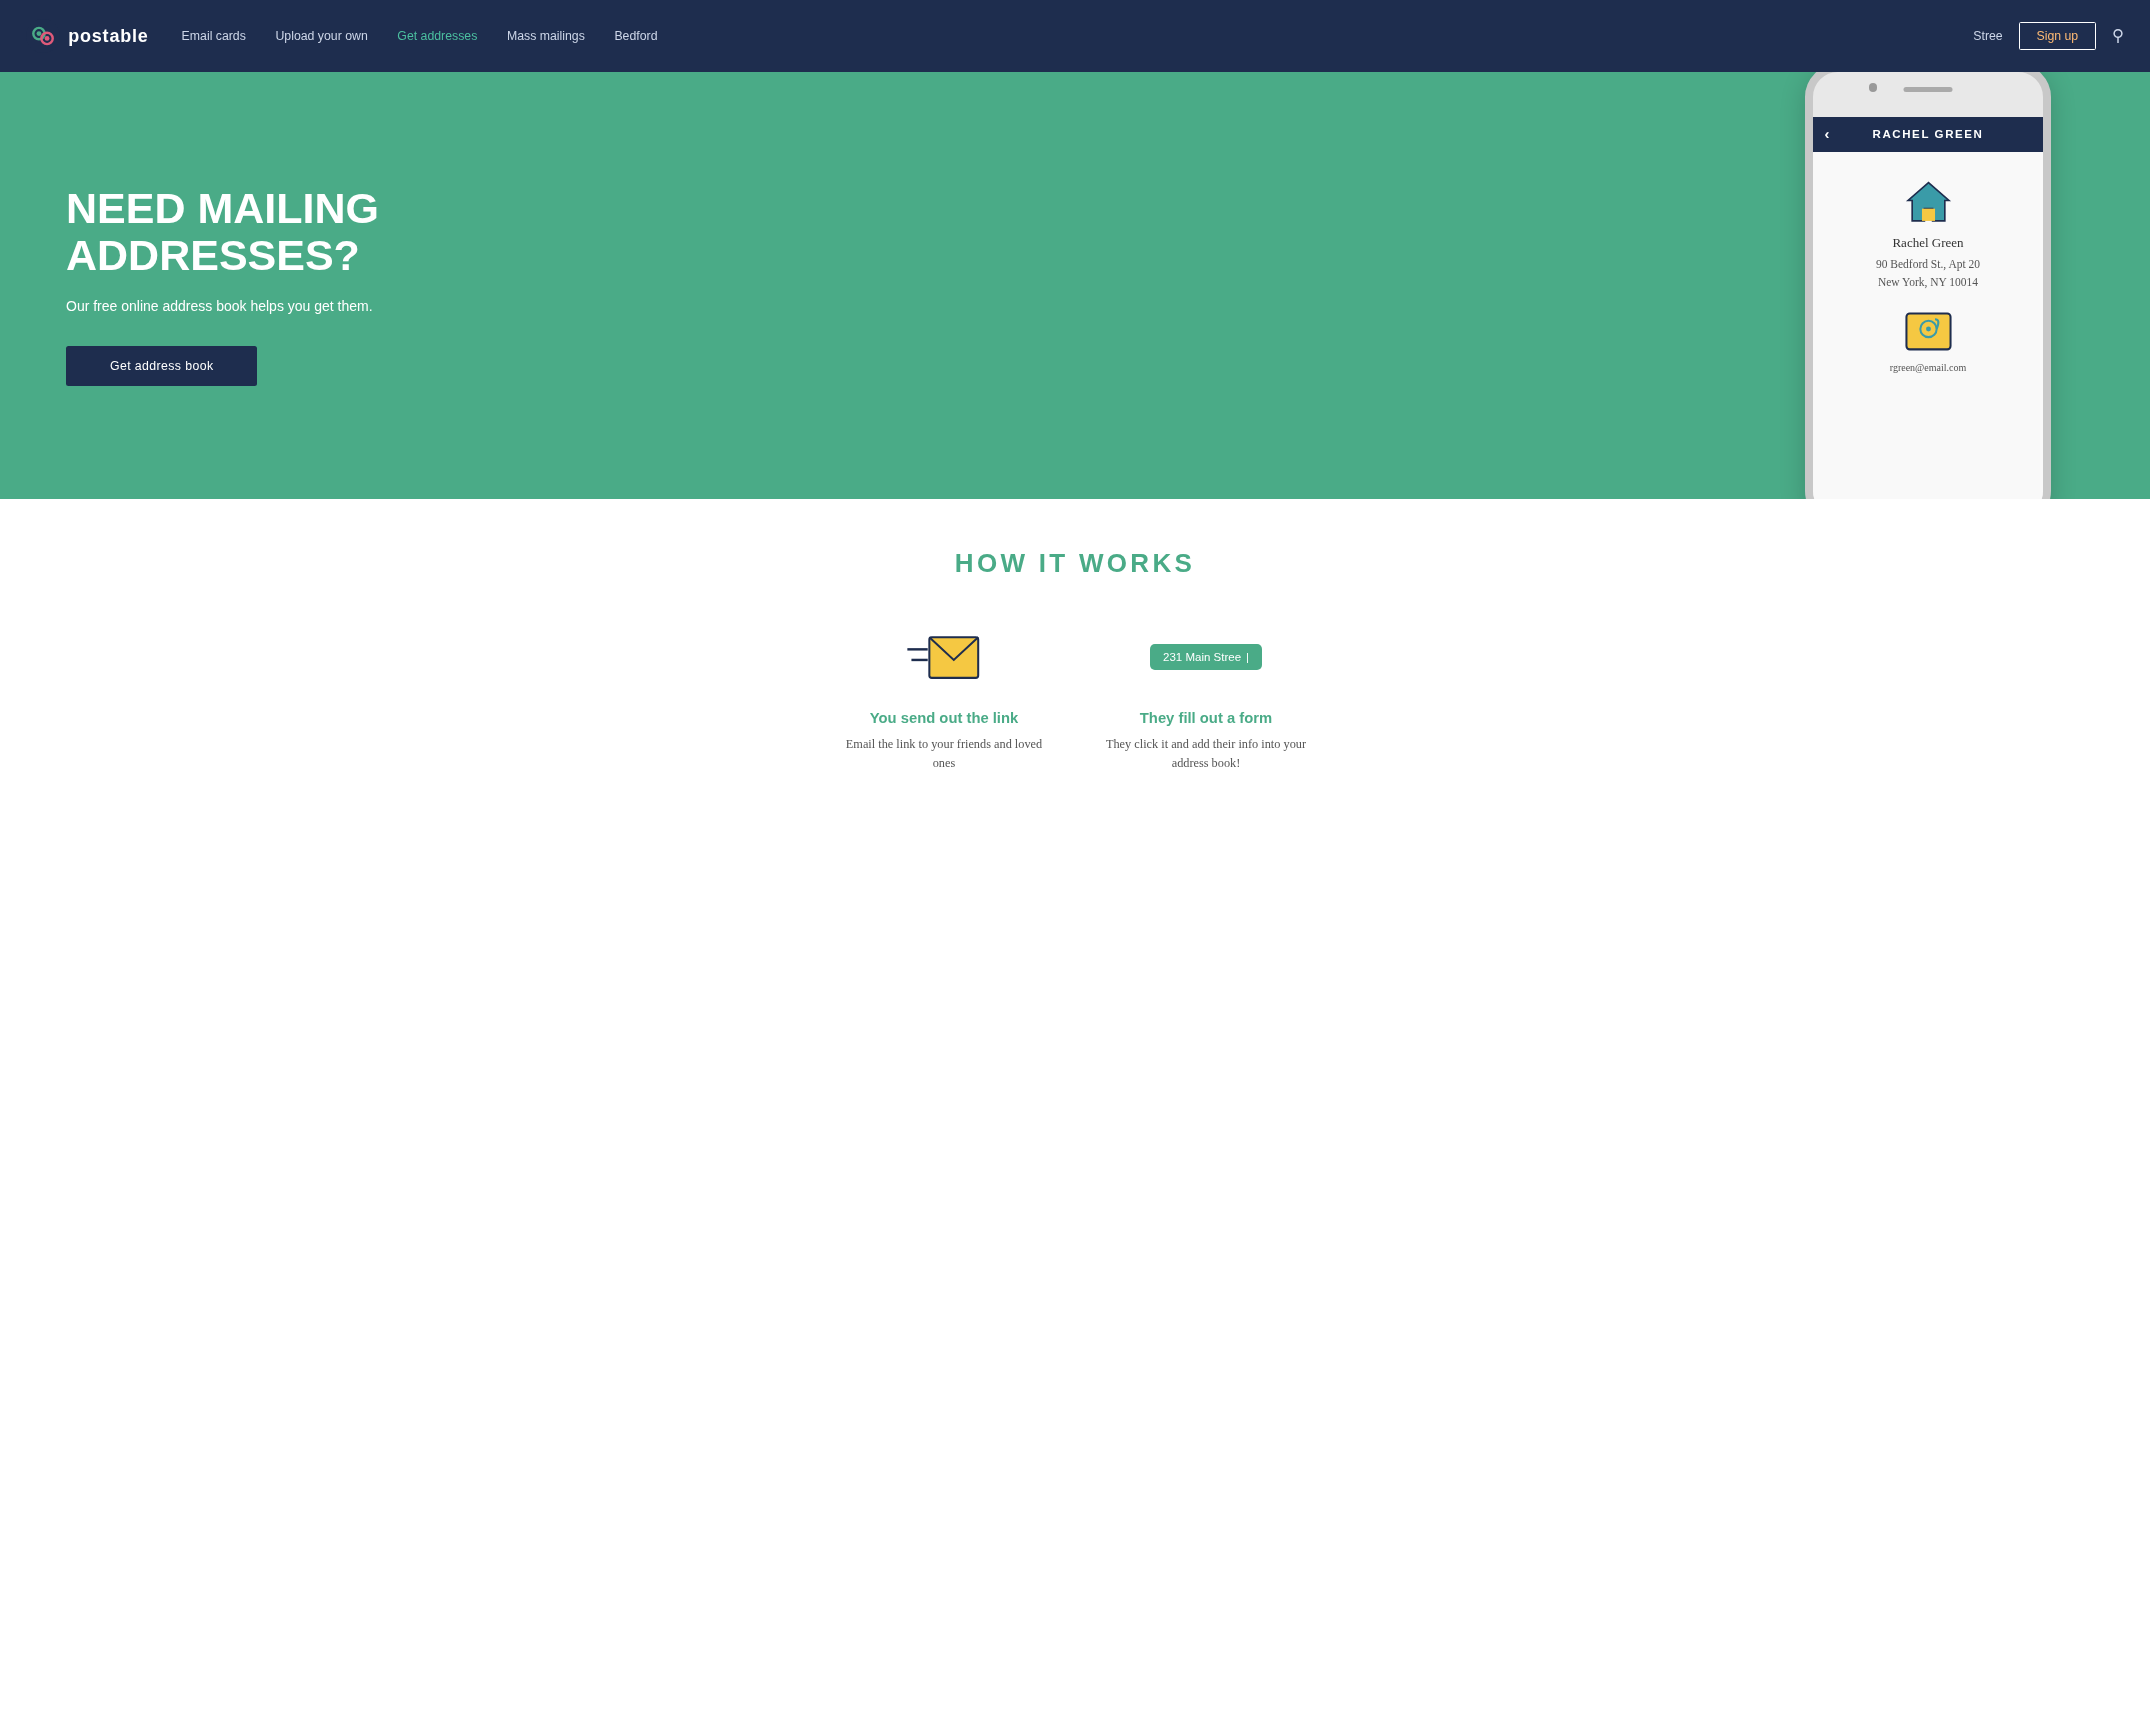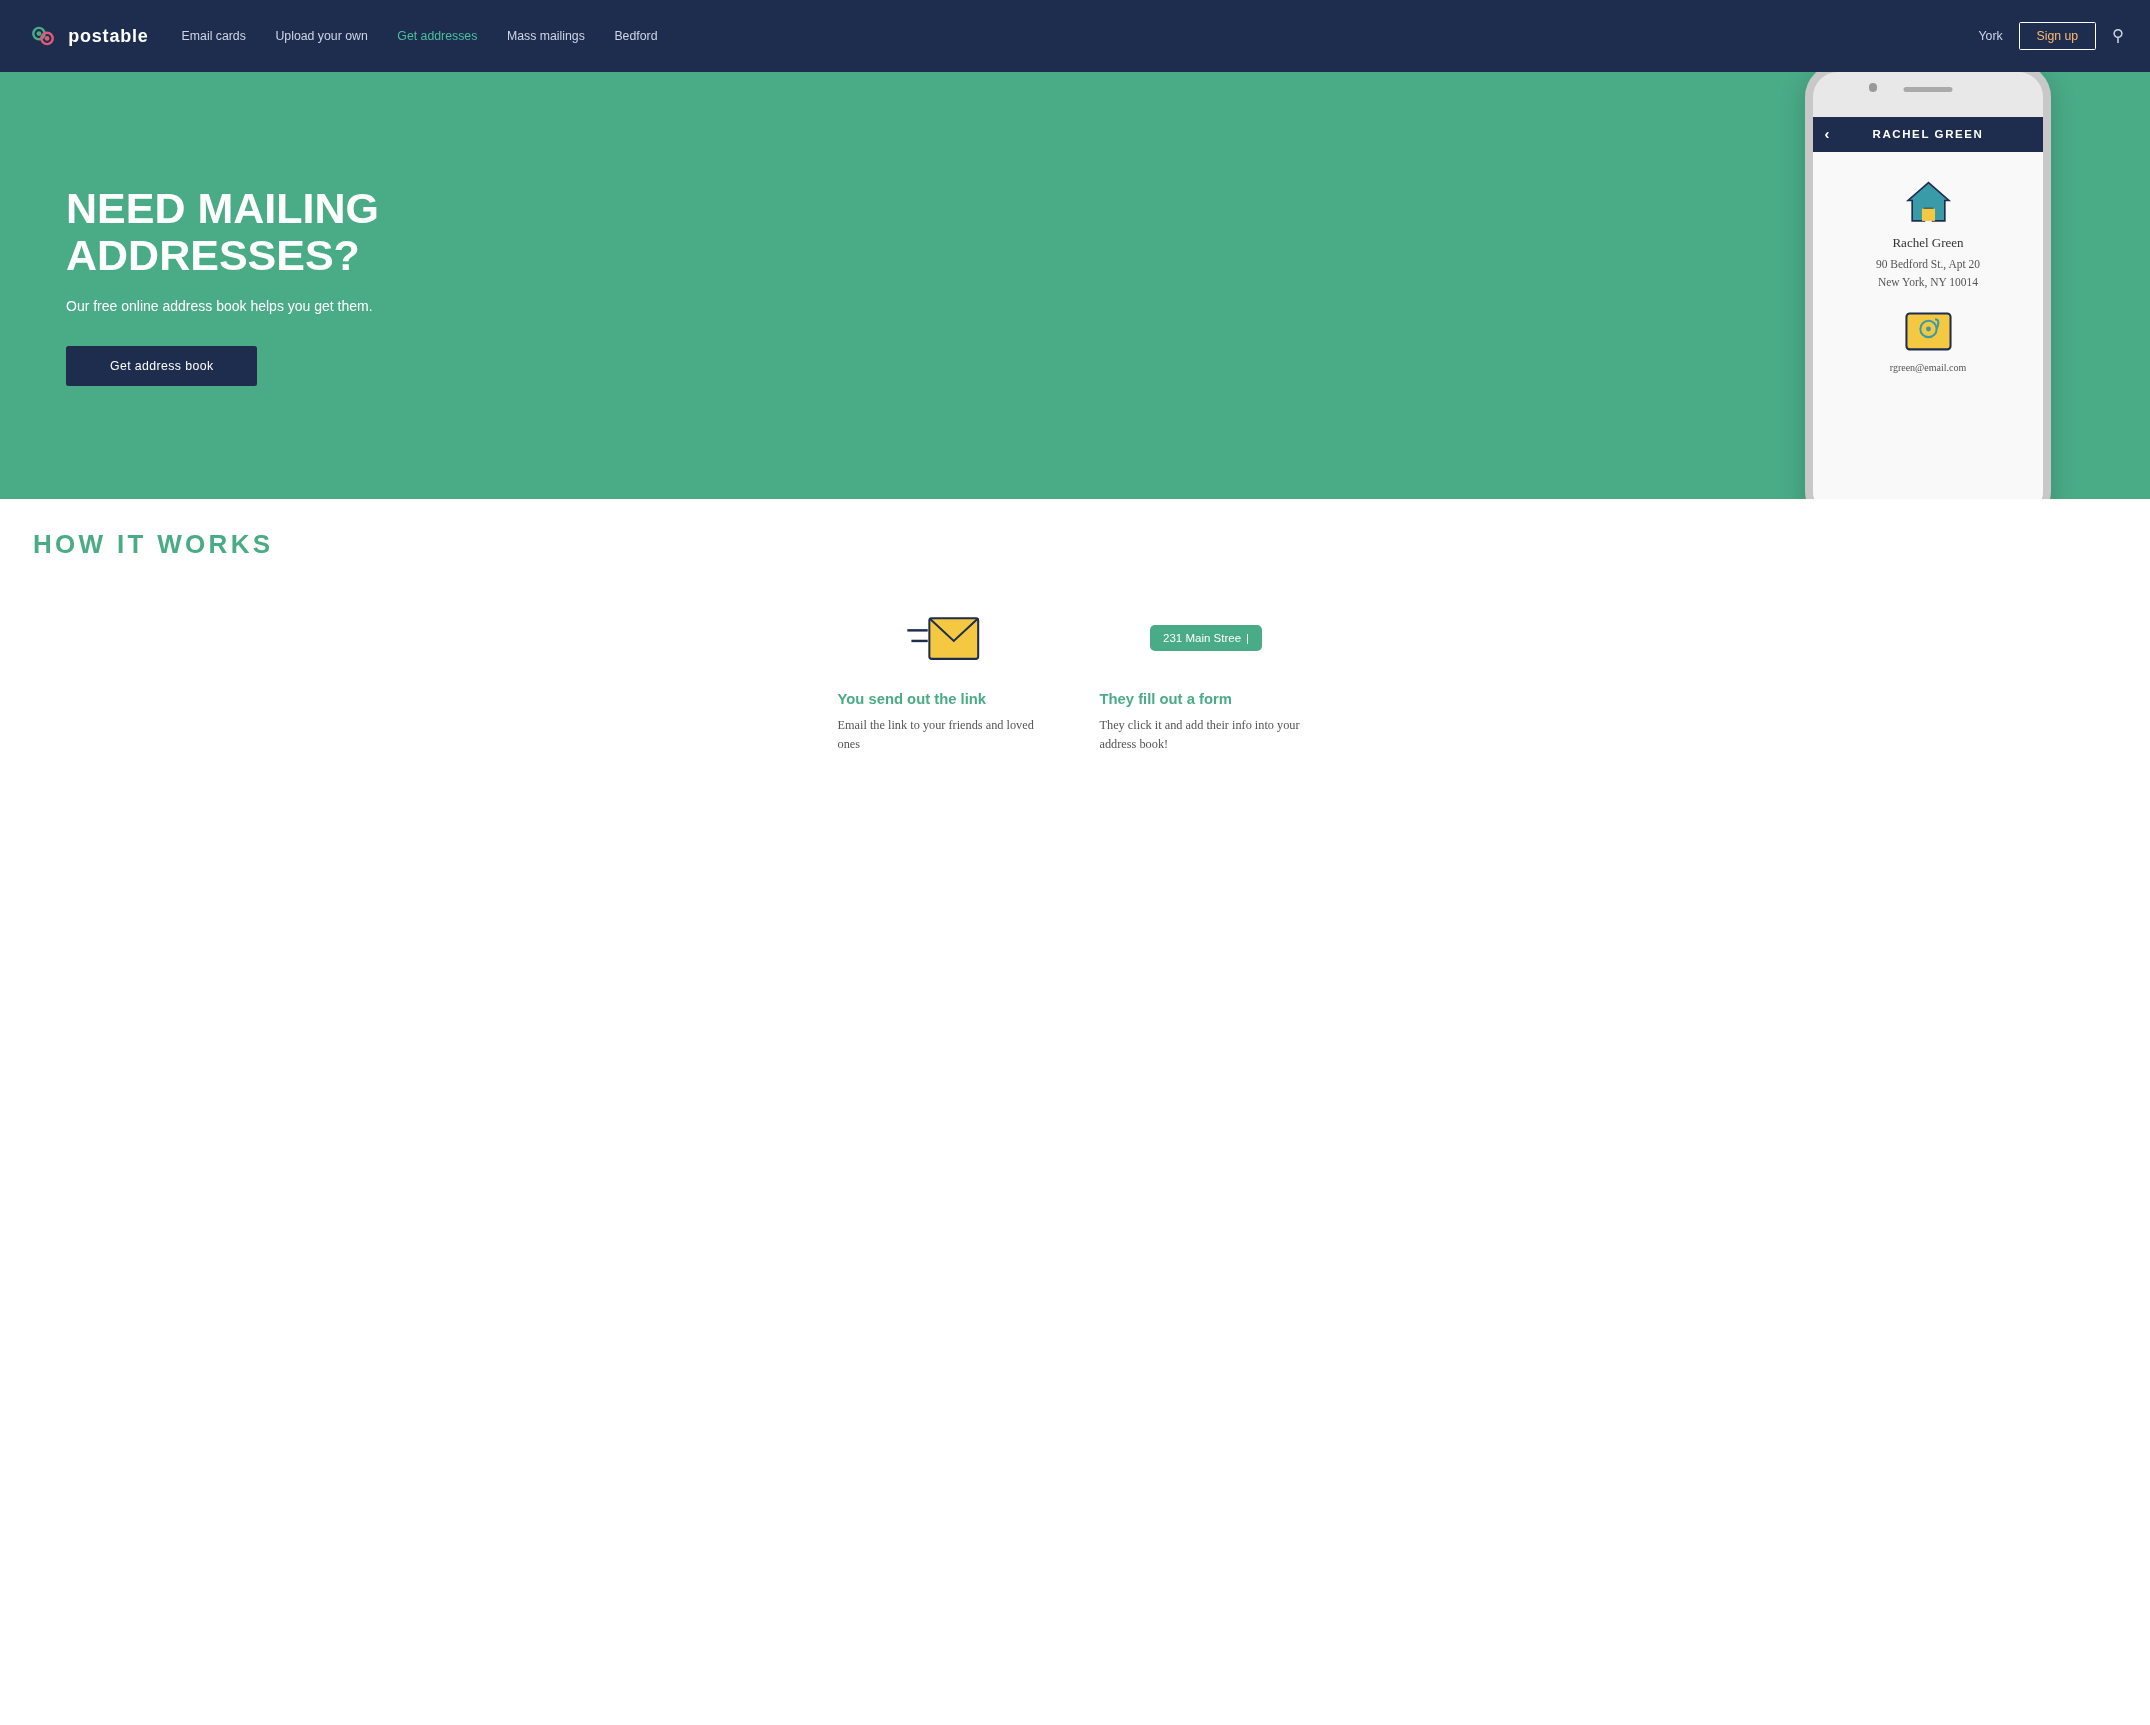--- a/index.html
+++ b/index.html
@@ -213,21 +213,22 @@
     }
     .phone-email {
       font-family: 'Georgia', serif;
       font-size: 10px;
       color: #555;
     }
 
     
     .how-section {
       background: #fff;
-      padding: 30px 33px 66px;
+      padding: 49px 33px 66px;
+      text-align: center;
     }
     .how-title {
       font-family: 'Arial', sans-serif;
       font-size: 26px;
       font-weight: bold;
       color: #4aab87;
       letter-spacing: 3.3px;
       text-transform: uppercase;
       margin-bottom: 41px;
     }
@@ -298,21 +299,21 @@
 
   <div class="nav-links">
     <a class="nav-link">Email cards</a>
     <a class="nav-link">Upload your own</a>
     <a class="nav-link active">Get addresses</a>
     <a class="nav-link">Mass mailings</a>
     <a class="nav-link">Bedford</a>
   </div>
 
   <div class="nav-right">
-    <a class="nav-login">York</a>
+    <a class="nav-login">Stree</a>
     <button class="nav-signup">Sign up</button>
     <span class="nav-search-icon">⚲</span>
   </div>
 </nav>
 
 <section class="hero">
   <div class="hero-content">
     <h1 class="hero-title">Need mailing addresses?</h1>
     <p class="hero-subtitle">Our free online address book helps you get them.</p>
     <button class="hero-btn">Get address book</button>

